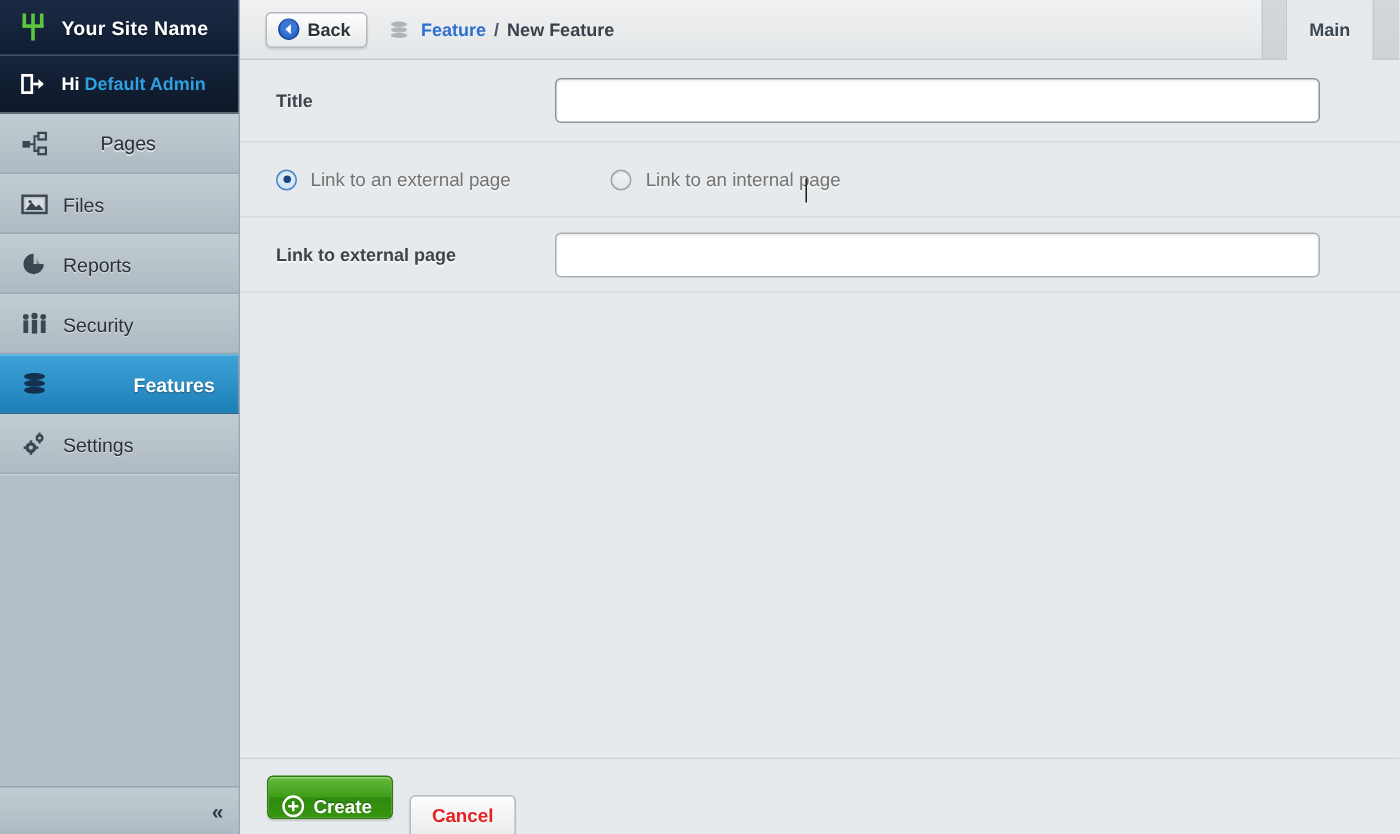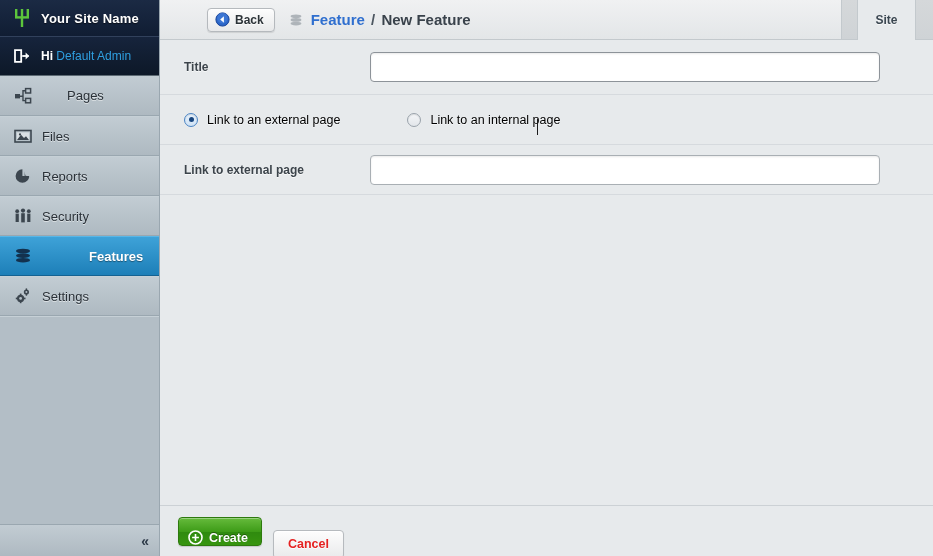--- a/index.html
+++ b/index.html
@@ -52,21 +52,21 @@
     border-bottom: 1px solid #5d6a74;
   }
   .userbar-icon {
     width: 16px; height: 16px;
     margin-right: 11px;
     flex: 0 0 16px;
     position: relative;
   }
   .userbar-text { font-size: 12px; font-weight: bold; }
   .userbar-text .hi { color: #ffffff; }
-  .userbar-text .uname { color: #2f9fe0; font-weight: normal; }
+  .userbar-text .uname { color: #2f9fe0; font-weight: bold; }
 
   .nav { display: block; }
   .nav-item {
     height: 40px;
     display: flex; align-items: center;
     padding-left: 14px;
     border-bottom: 1px solid #9aa7b0;
     border-top: 1px solid #c6d0d6;
     background: linear-gradient(to bottom, #c2ccd3 0%, #aeb9c1 100%);
     cursor: pointer;
@@ -125,21 +125,20 @@
   }
 
   
   .topbar {
     height: 40px;
     position: relative;
     display: flex; align-items: center;
     background: linear-gradient(to bottom, #f0f1f2 0%, #e3e6e8 100%);
     border-bottom: 1px solid #c3c9cd;
     flex: 0 0 40px;
-    padding-left: 30px;
   }
   .back-btn {
     margin-left: 17px;
     height: 24px;
     padding: 0 10px 0 7px;
     display: inline-flex; align-items: center;
     background: linear-gradient(to bottom, #fdfdfd 0%, #e8e9ea 100%);
     border: 1px solid #b5b9bd;
     border-radius: 4px;
     box-shadow: 0 1px 1px rgba(0,0,0,.10), inset 0 1px 0 #fff;
@@ -151,21 +150,21 @@
   }
   .back-btn .back-label {
     font-size: 12px; font-weight: bold; color: #2c3338;
     text-shadow: 0 1px 0 rgba(255,255,255,.8);
   }
   .crumb {
     display: flex; align-items: center;
     margin-left: 14px;
   }
   .crumb-ico { width: 14px; height: 14px; margin-right: 8px; flex:0 0 14px; }
-  .crumb-text { font-size: 15px; font-weight: bold; }
+  .crumb-text { font-size: 12px; font-weight: bold; }
   .crumb-text .c-link { color: #2f6fcf; }
   .crumb-text .c-sep  { color: #4c5660; margin: 0 2px; }
   .crumb-text .c-cur  { color: #39424b; }
 
   .tabstrip {
     position: absolute;
     right: 0; top: 0;
     height: 40px;
     display: flex; align-items: stretch;
   }
@@ -260,21 +259,21 @@
   .radio-mark.on::after {
     content: "";
     position: absolute;
     left: 50%; top: 50%;
     width: 5px; height: 5px;
     margin: -2.5px 0 0 -2.5px;
     border-radius: 50%;
     background: #17457f;
   }
   .radio-label {
-    font-size: 12.5px; color: #000000;
+    font-size: 12.5px; color: #737373;
     text-shadow: 0 1px 0 rgba(255,255,255,.6);
   }
 
   .spacer-area { flex: 1 1 auto; }
 
   
   .footer {
     height: 51px;
     flex: 0 0 51px;
     background: #e7eaec;
@@ -461,21 +460,21 @@
         <span class="crumb-text">
           <span class="c-link">Feature</span>
           <span class="c-sep">/</span>
           <span class="c-cur">New Feature</span>
         </span>
       </div>
 
       <div class="tabstrip">
         <div class="tab-gap-l"></div>
         <div class="tab">
-          <span class="tab-label">Site</span>
+          <span class="tab-label">Main</span>
         </div>
         <div class="tab-gap-r"></div>
       </div>
     </div>
 
     <div class="body">
 
       <div class="form-row row-title">
         <span class="field-label">Title</span>
         <input class="text-input focused" type="text" value="" placeholder="" style="">

